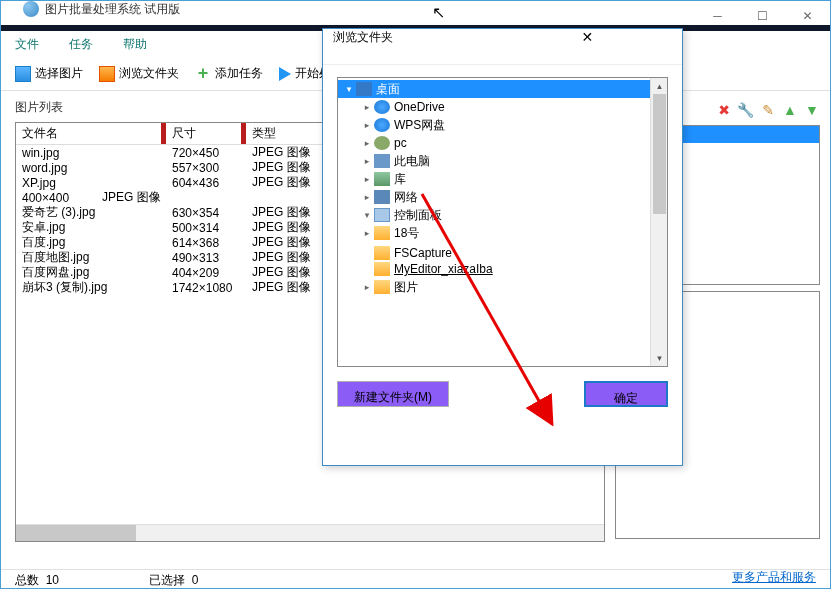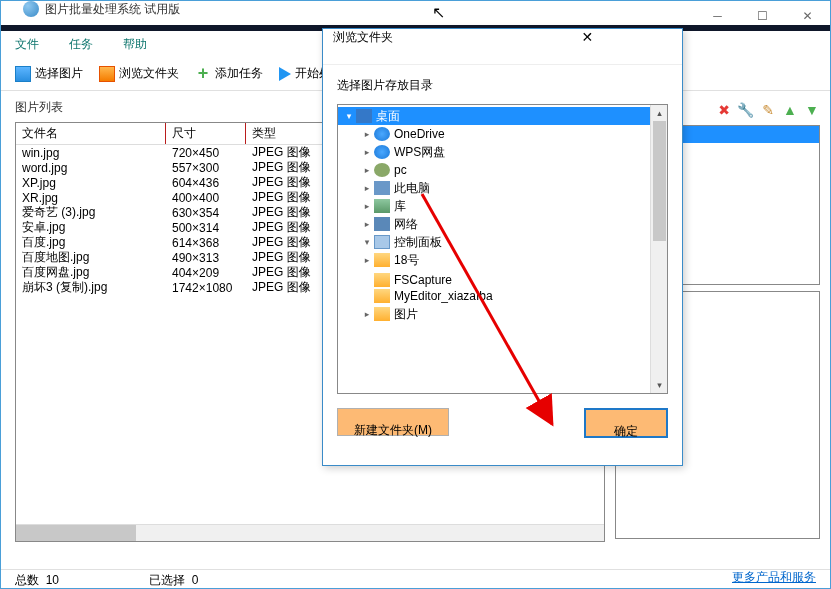--- a/index.html
+++ b/index.html
@@ -17,21 +17,21 @@
 .tool-icon{width:16px;height:16px;display:inline-block}
 .ico-img{background:linear-gradient(180deg,#5cb5ff,#2a8fe0);border:1px solid #1a7fc8}
 .ico-folder{background:linear-gradient(180deg,#ffb74d,#f57c00);border:1px solid #e65100}
 .ico-plus{color:#4caf50;font-weight:bold;font-size:18px;line-height:14px;text-align:center}
 .ico-play{width:0;height:0;border-left:12px solid #2196f3;border-top:7px solid transparent;border-bottom:7px solid transparent}
 .content{display:flex;height:478px}
 .left-panel{width:610px;padding:8px 6px 0 14px}
 .panel-label{margin-bottom:6px;color:#333}
 .list-container{border:1px solid #888;height:420px;position:relative;overflow:hidden}
 .list-header{display:flex;background:#fff;border-bottom:1px solid #ddd;height:22px;align-items:center}
-.lh-col{padding:2px 6px;border-right:1px solid #b91c1c}
+.lh-col{padding:2px 6px;border-right:5px solid #b91c1c}
 .c-name{width:150px}.c-size{width:80px}.c-type{width:90px}
 .list-body{font-family:"SimSun",monospace}
 .list-row{display:flex;height:15px;align-items:center}
 .list-row span{padding:0 6px;white-space:nowrap;overflow:hidden}
 .hscroll{position:absolute;bottom:0;left:0;right:0;height:17px;background:#f0f0f0;border-top:1px solid #ddd}
 .hscroll-thumb{position:absolute;left:0;top:0;width:120px;height:17px;background:#c8c8c8}
 .right-panel{flex:1;padding:8px 10px 0 4px}
 .right-toolbar{display:flex;justify-content:flex-end;gap:6px;height:22px;align-items:center;margin-bottom:4px}
 .rt-icon{width:16px;height:16px;display:inline-flex;align-items:center;justify-content:center;font-size:14px}
 .task-list{border:1px solid #888;height:160px;background:#fff}
@@ -62,21 +62,21 @@
 .ti-cloud{background:radial-gradient(circle,#4aa8ff,#1a78d8);border-radius:50%}
 .ti-wps{background:radial-gradient(circle,#4aa8ff,#1a78d8);border-radius:50%}
 .ti-user{background:#8aa868;border-radius:50%}
 .ti-pc{background:#6a98c8}
 .ti-lib{background:linear-gradient(#8ec8a0,#5a9868)}
 .ti-net{background:#5a88b8}
 .ti-panel{background:#a8c8e8;border:1px solid #6898c8}
 .ti-recycle{background:#d8e8f0;border:1px solid #88a8c8}
 .ti-folder{background:linear-gradient(180deg,#ffd780,#ffb030)}
 .dlg-btns{display:flex;justify-content:space-between;margin-top:14px;gap:10px}
-.dlg-btn{height:26px;padding:13px 16px;background:#fdba74;border:1px solid #b0b0b0;min-width:84px}
+.dlg-btn{height:26px;padding:7px 16px;background:#8b5cf6;border:1px solid #b0b0b0;min-width:84px}
 .dlg-btn.primary{border:2px solid #1e78c8}
 .arrow-annot{position:absolute;left:412px;top:184px;pointer-events:none;z-index:20}
 .cursor-annot{position:absolute;left:432px;top:3px;z-index:30;font-size:16px;color:#000;pointer-events:none}
 </style>
 </head>
 <body>
 
 <div class="main-window">
 
   <div class="titlebar">
@@ -133,21 +133,20 @@
               <span class="c-name">word.jpg</span>
               <span class="c-size">557×300</span>
               <span class="c-type">JPEG 图像</span>
             </div>
             <div class="list-row">
               <span class="c-name">XP.jpg</span>
               <span class="c-size">604×436</span>
               <span class="c-type">JPEG 图像</span>
             </div>
             <div class="list-row">
-              <span class="c-name">XR.jpg</span>
               <span class="c-size">400×400</span>
               <span class="c-type">JPEG 图像</span>
             </div>
             <div class="list-row">
               <span class="c-name">爱奇艺 (3).jpg</span>
               <span class="c-size">630×354</span>
               <span class="c-type">JPEG 图像</span>
             </div>
             <div class="list-row">
               <span class="c-name">安卓.jpg</span>
@@ -206,21 +205,20 @@
   <a class="footer-link">更多产品和服务</a>
   <div class="watermark"></div>
 </div>
 
 <div class="dialog">
   <div class="dlg-title">
     <span>浏览文件夹</span>
     <span class="dlg-close">✕</span>
   </div>
   <div class="dlg-body">
-    <div class="dlg-prompt">选择图片存放目录</div>
     <div class="tree">
       <div class="tree-inner" id="tree-rows">
           <div class="tree-item sel" style="padding-left: 4px;">
             <span class="tree-arrow">▾</span>
             <span class="tree-icon ti-desktop"></span>
             <span>桌面</span>
           </div>
           <div class="tree-item" style="padding-left: 22px;">
             <span class="tree-arrow">▸</span>
             <span class="tree-icon ti-cloud"></span>
@@ -259,21 +257,21 @@
           <div class="tree-item" style="padding-left: 22px;">
             <span class="tree-arrow">▸</span>
             <span class="tree-icon ti-folder"></span>
             <span>18号</span>
           </div>
           <div class="tree-item" style="padding-left: 22px; align-items: flex-end;">
             <span class="tree-arrow"></span>
             <span class="tree-icon ti-folder"></span>
             <span>FSCapture</span>
           </div>
-          <div class="tree-item" style="padding-left: 22px;">
+          <div class="tree-item" style="padding-left: 22px; text-decoration: underline;">
             <span class="tree-arrow"></span>
             <span class="tree-icon ti-folder"></span>
             <span>MyEditor_xiazaIba</span>
           </div>
           <div class="tree-item" style="padding-left: 22px;">
             <span class="tree-arrow">▸</span>
             <span class="tree-icon ti-folder"></span>
             <span>图片</span>
           </div>
         </div>

